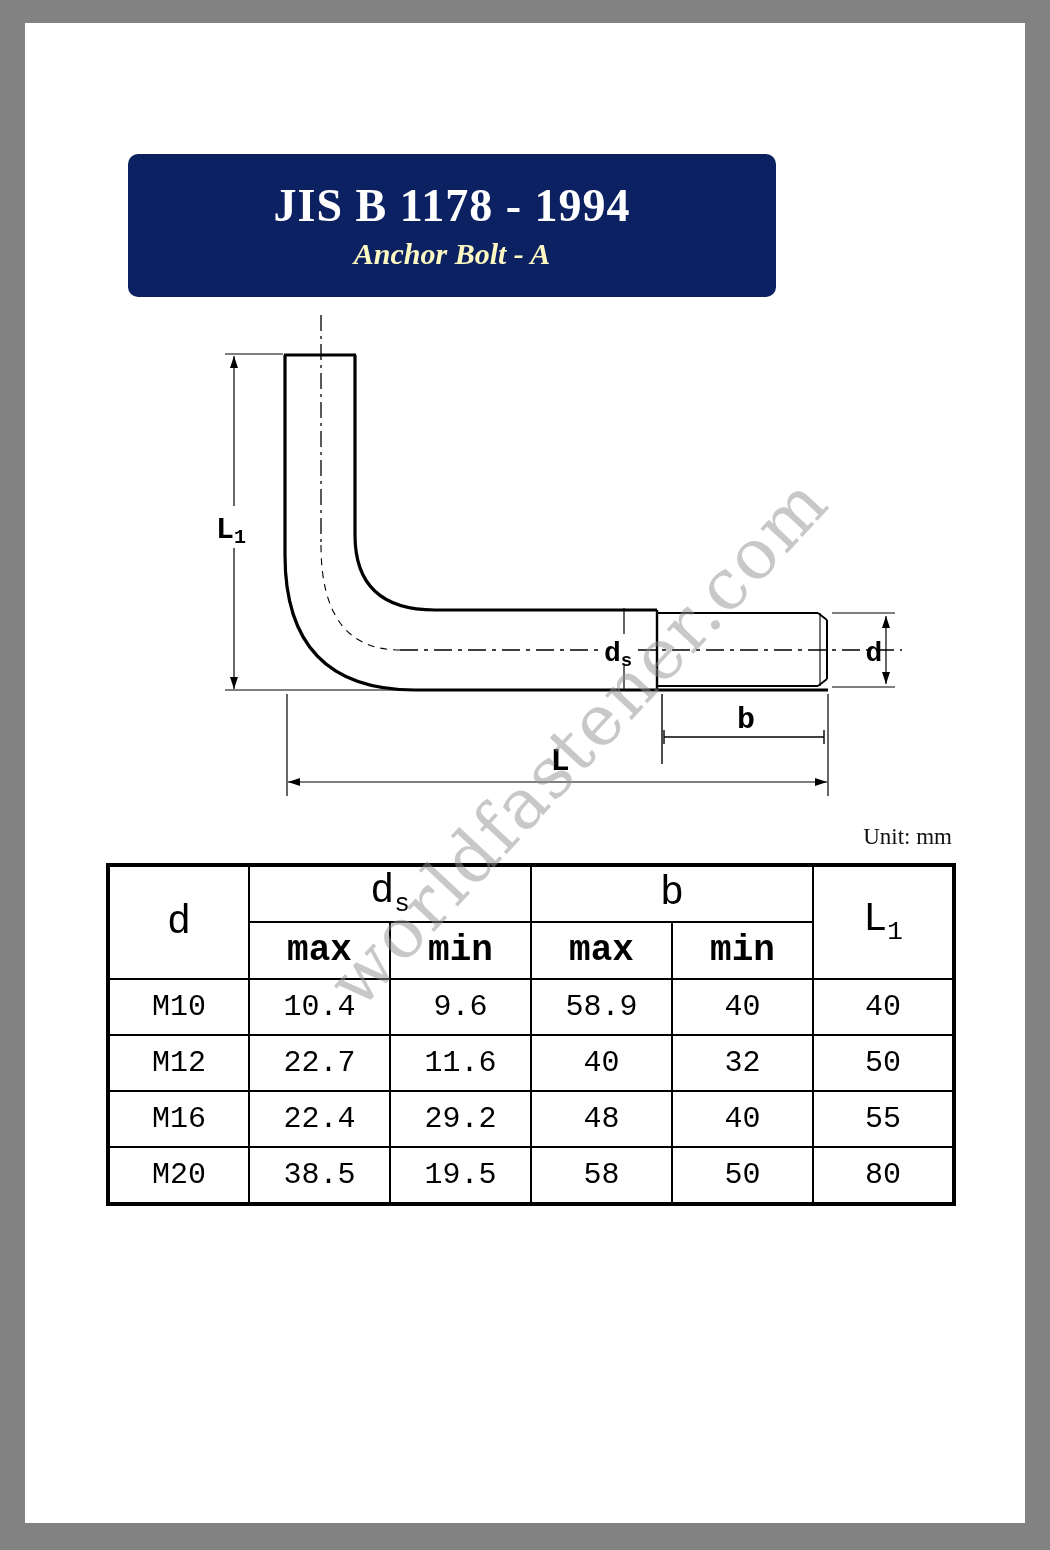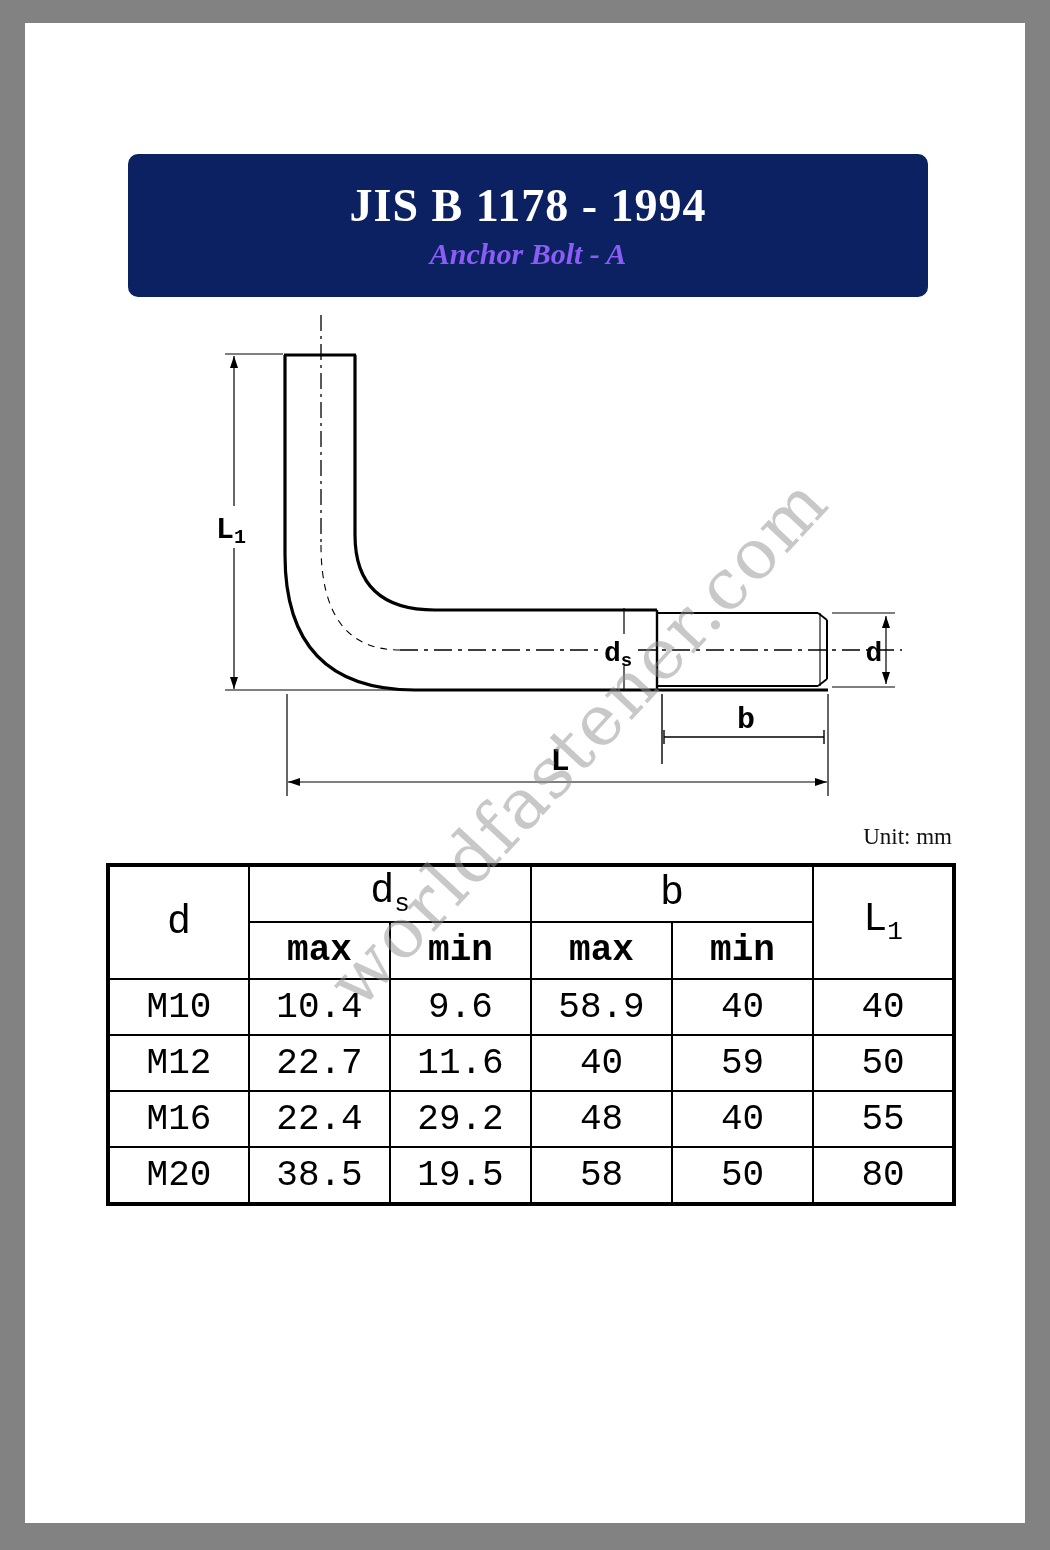--- a/index.html
+++ b/index.html
@@ -10,31 +10,31 @@
     overflow:hidden;
   }
   .page{
     position:absolute;left:25px;top:23px;width:1000px;height:1500px;
     background:#ffffff;
   }
   .content{position:absolute;inset:0;width:1050px;height:1550px;}
 
   
   .title-box{
-    position:absolute;left:128px;top:154px;width:800px;height:143px;
+    position:absolute;left:128px;top:154px;width:648px;height:143px;
     border-radius:10px;
     display:flex;flex-direction:column;align-items:center;justify-content:center;
     gap:10px;
   }
   .title-main{
     color:#fff;font-family:"Liberation Serif",serif;font-weight:bold;
     font-size:46px;letter-spacing:1px;line-height:1;
   }
   .title-sub{
-    color:#8b5cf6;font-family:"Liberation Serif",serif;font-weight:bold;font-style:italic;
+    color:#fef9c3;font-family:"Liberation Serif",serif;font-weight:bold;font-style:italic;
     font-size:30px;line-height:1;
   }
 
   
   .drawing{position:absolute;left:0;top:0;width:1050px;height:1550px;}
 
   
   .watermark{
     position:absolute;left:250px;top:742px;width:580px;
     text-align:center;
@@ -60,21 +60,21 @@
     background:transparent;
     border:4px solid #000;
   }
   table.spec td{
     border:2px solid #000;text-align:center;vertical-align:middle;
     padding:0;
   }
   .hdr-big{font-size:40px;line-height:1;}
   .hdr-big sub{font-size:26px;}
   .hdr-small{font-size:36px;font-weight:bold;}
-  .cell{font-size:36px;}
+  .cell{font-size:30px;}
   tr.r-grp td{height:54px;}
   tr.r-sub td{height:55px;}
   tr.r-data td{height:54px;}
 </style>
 </head>
 <body style="background: rgb(130, 130, 130);">
 
 <div class="page" style="background: rgb(255, 255, 255);"></div>
 
 <div class="content">
@@ -181,21 +181,21 @@
         <td class="cell">9.6</td>
         <td class="cell">58.9</td>
         <td class="cell">40</td>
         <td class="cell">40</td>
       </tr>
       <tr class="r-data">
         <td class="cell">M12</td>
         <td class="cell">22.7</td>
         <td class="cell">11.6</td>
         <td class="cell">40</td>
-        <td class="cell">59</td>
+        <td class="cell">32</td>
         <td class="cell">50</td>
       </tr>
       <tr class="r-data">
         <td class="cell">M16</td>
         <td class="cell">22.4</td>
         <td class="cell">29.2</td>
         <td class="cell">48</td>
         <td class="cell">40</td>
         <td class="cell">55</td>
       </tr>

